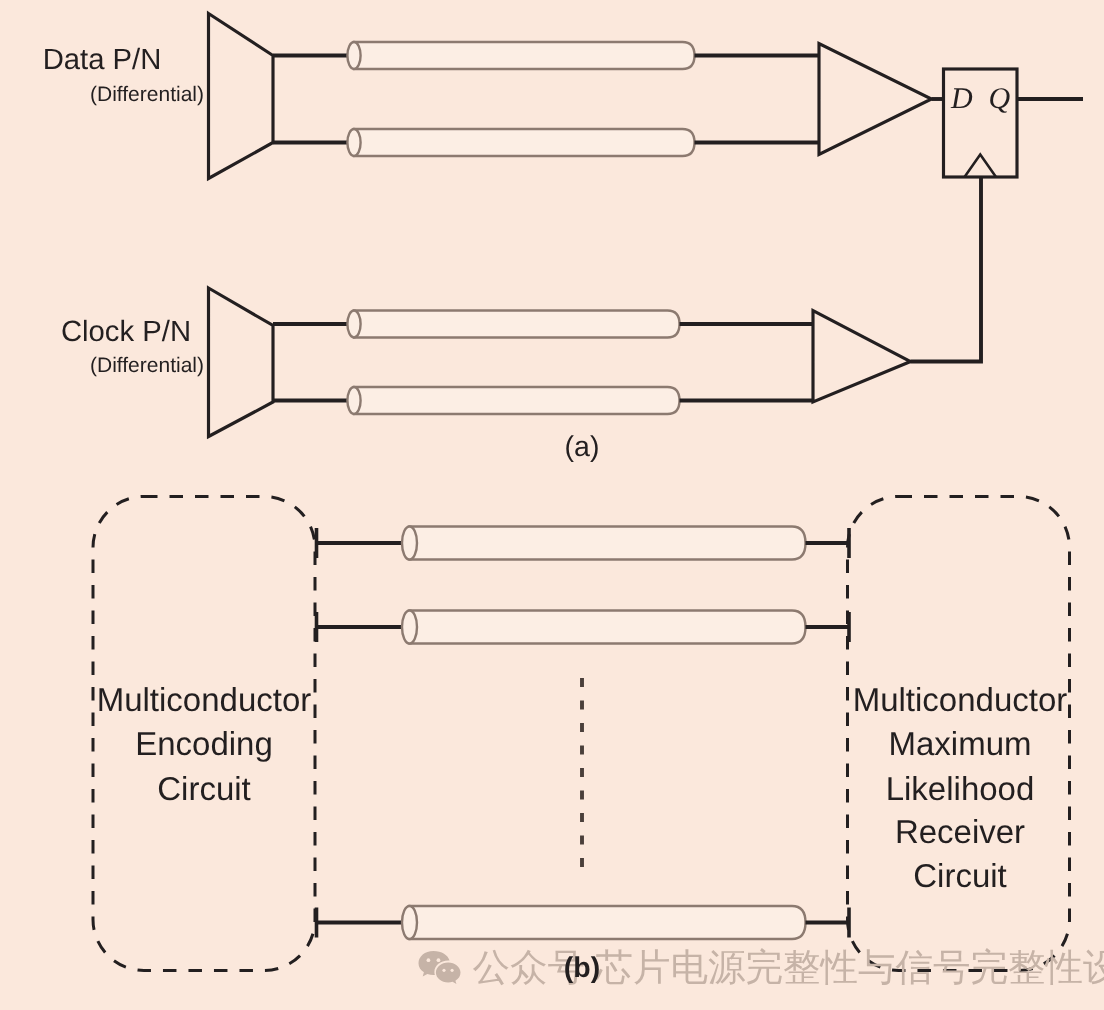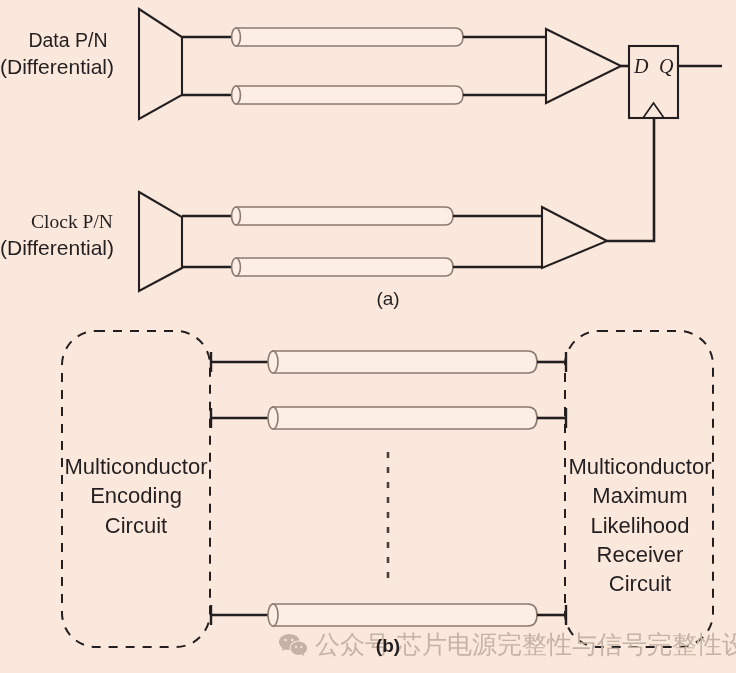--- a/index.html
+++ b/index.html
@@ -30,22 +30,22 @@
     color: #231f20;
     font-family: "Liberation Sans", sans-serif;
     white-space: pre;
     line-height: 1.30;
   }
   .lbl-left {
     font-size: 19.5px;
     text-align: center;
   }
   .lbl-sub {
-    font-size: 21px;
-    text-align: left;
+    font-size: 14px;
+    text-align: right;
   }
   .box-text {
     position: absolute;
     color: #231f20;
     font-family: "Liberation Sans", sans-serif;
     font-size: 22px;
     line-height: 1.33;
     text-align: center;
     white-space: pre-line;
   }
@@ -170,21 +170,21 @@
         <ellipse cx="273" cy="615" rx="5" ry="11" fill="#fceee4" stroke="#8c7a70" stroke-width="1.6"></ellipse>
       </g>
       <line x1="537" y1="615" x2="566" y2="615" stroke="#231f20" stroke-width="2.6"></line>
       <line x1="566" y1="605" x2="566" y2="625" stroke="#231f20" stroke-width="2.4"></line>
     </g>
   </svg>
 
   <div class="lbl lbl-left" style="left:0px; top:28px; width:136px;">Data P/N</div>
   <div class="lbl lbl-sub" style="left:0px; top:53px; width:136px;">(Differential)</div>
 
-  <div class="lbl lbl-left" style="left:4px; top:209px; width:136px;font-family:Liberation Serif, serif;">Clock P/N</div>
+  <div class="lbl lbl-left" style="left:16px; top:209px; width:136px;">Clock P/N</div>
   <div class="lbl lbl-sub" style="left:0px; top:234px; width:136px;">(Differential)</div>
 
   <div class="ff-pin" style="left:634px; top:55px;">D</div>
   <div class="ff-pin" style="left:659px; top:55px;">Q</div>
 
   <div class="lbl" style="left:348px; top:287px; width:80px; font-size:19px; text-align:center;">(a)</div>
 
   <div class="box-text" style="left:62px; top:452px; width:148px;">Multiconductor
 Encoding
 Circuit</div>

